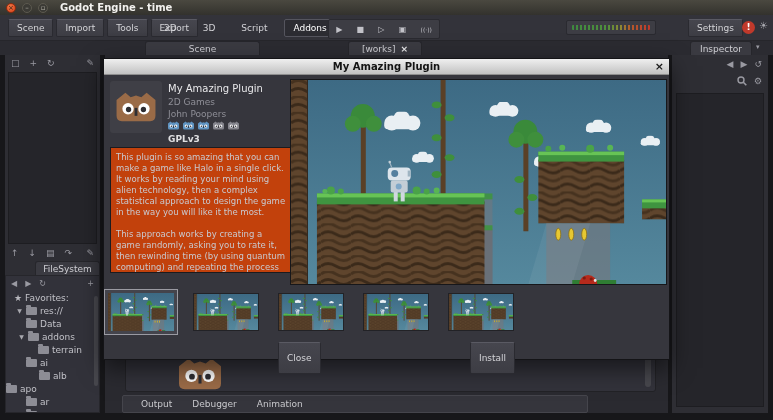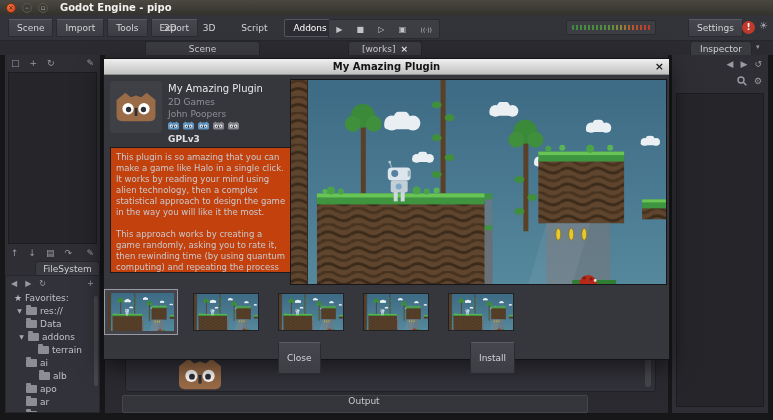--- a/index.html
+++ b/index.html
@@ -75,21 +75,21 @@
   .center-area { position:absolute; left:105px; top:55px; width:563px; height:358px; background:#2a2a30; }
   .addons-panel { position:absolute; left:20px; top:5px; width:531px; height:332px; background:#32323a;
     border:1px solid #222226; border-radius:3px; }
   .addon-entry { position:absolute; display:flex; gap:8px; }
   .addon-godot { width:52px; height:42px; color:#9a6b47; }
   .addon-cat { color:#bcbcc2; font-size:9px; margin-top:3px; }
   .addon-auth { color:#8f8f97; font-size:9px; margin-top:4px; }
   .panel-scroll { position:absolute; right:4px; top:268px; width:6px; height:58px; background:#47474d; border-radius:3px; }
 
   .bottom-bar { position:absolute; left:122px; top:395px; width:466px; height:18px; background:#35353c;
-    border:1px solid #45454c; border-radius:2px; display:flex; align-items:center; gap:20px; padding-left:18px;flex-direction:column; }
+    border:1px solid #45454c; border-radius:2px; display:flex; align-items:center; gap:20px; padding-left:18px; }
   .bottom-tab { color:#c8c8cc; font-size:9px; }
 
   .right-dock { position:absolute; left:672px; top:55px; width:96px; height:358px; background:#2e2e34; }
   .insp-row { display:flex; justify-content:flex-end; align-items:center; gap:7px; padding:3px 6px; height:17px; }
   .insp-row .icon { color:#9a9aa2; font-size:9px; }
   .insp-content { position:absolute; left:4px; top:38px; width:88px; height:314px; }
 
   
   .dialog { position:absolute; left:103px; top:58px; width:567px; height:302px; background:#36363d;
     border:1px solid #141417; box-shadow:0 8px 22px rgba(0,0,0,.55); z-index:10; }
@@ -141,21 +141,21 @@
     <rect x="4" y="8" width="28" height="6" rx="3" fill="#e9eff3"></rect>
   </symbol>
 </svg>
 
 <div class="window">
 
   <div class="titlebar">
     <span class="winbtn close">×</span>
     <span class="winbtn plain">–</span>
     <span class="winbtn plain">▫</span>
-    <span class="win-title">Godot Engine - pipo</span>
+    <span class="win-title">Godot Engine - time</span>
   </div>
 
   <div class="toolbar">
     <div class="menu-group">
       <span class="btn">Scene</span>
       <span class="btn">Import</span>
       <span class="btn">Tools</span>
       <span class="btn">Export</span>
     </div>
     <div class="ws-group">
@@ -237,21 +237,21 @@
           <span>terrain</span>
         </div>
         <div class="fs-row" style="padding-left:20px">
           <span class="fold"></span>
           <span>ai</span>
         </div>
         <div class="fs-row" style="padding-left:33px">
           <span class="fold"></span>
           <span>alb</span>
         </div>
-        <div class="fs-row" style="padding-left:20px">
+        <div class="fs-row" style="">
           <span class="fold"></span>
           <span>apo</span>
         </div>
         <div class="fs-row" style="padding-left:20px">
           <span class="fold"></span>
           <span>ar</span>
         </div>
         <div class="fs-row" style="padding-left:20px">
           <span class="fold"></span>
           <span>arss</span>

